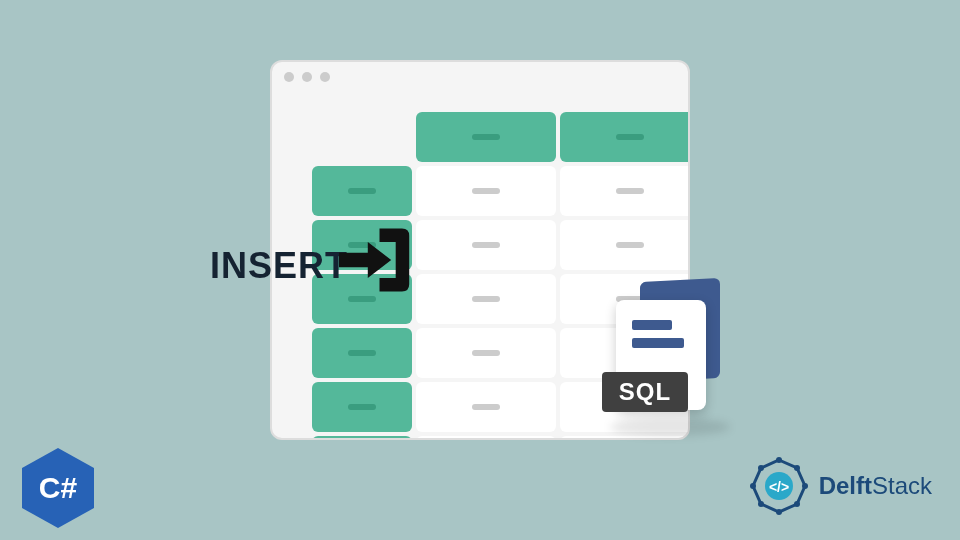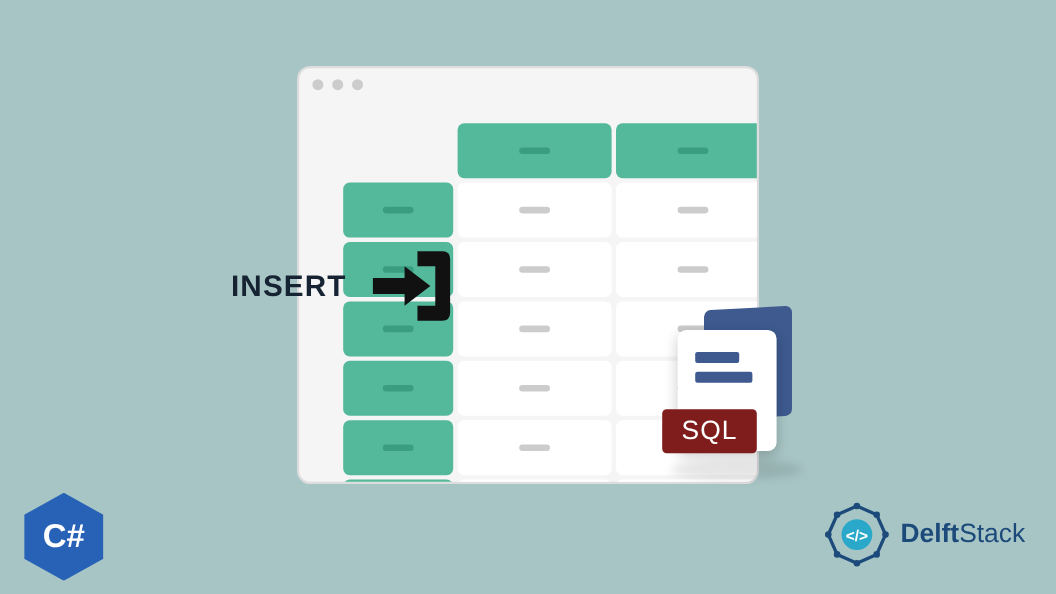--- a/index.html
+++ b/index.html
@@ -67,21 +67,21 @@
     border-radius: 3px;
     background: #ccc;
   }
 
   .dash.green { background: #3a9d7f; }
 
   .insert-label {
     position: absolute;
     left: 210px;
     top: 245px;
-    font-size: 27px;
+    font-size: 36px;
     font-weight: 900;
     color: #152332;
     letter-spacing: 1px;
   }
 
   .insert-icon {
     position: absolute;
     left: 330px;
     top: 215px;
     width: 90px;
@@ -124,24 +124,24 @@
     background: #3e5a8f;
     border-radius: 2px;
   }
 
   .sql-badge {
     position: absolute;
     left: 602px;
     top: 372px;
     width: 86px;
     height: 40px;
-    background: #7f1d1d;
+    background: #404040;
     border-radius: 4px;
     color: white;
-    font-weight: 400;
+    font-weight: 700;
     font-size: 24px;
     display: flex;
     align-items: center;
     justify-content: center;
     letter-spacing: 1px;
   }
 
   .sql-shadow {
     position: absolute;
     left: 610px;

